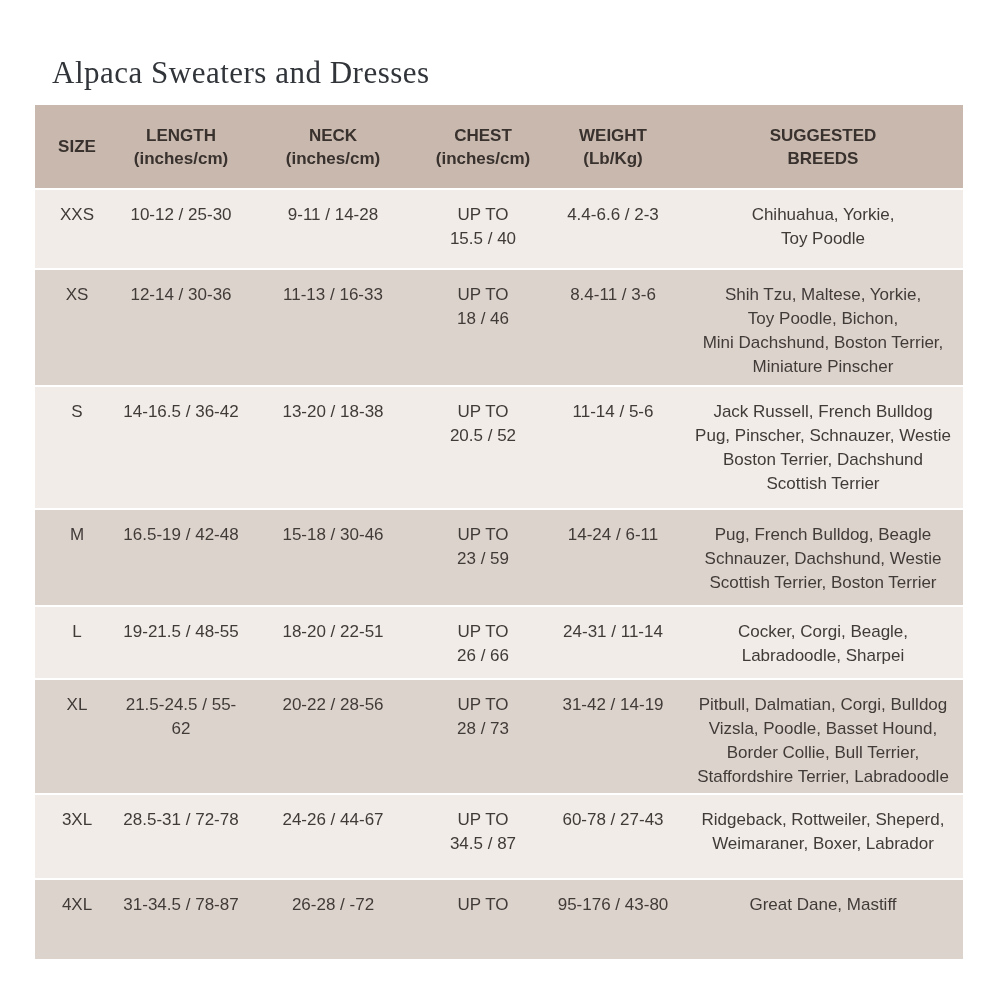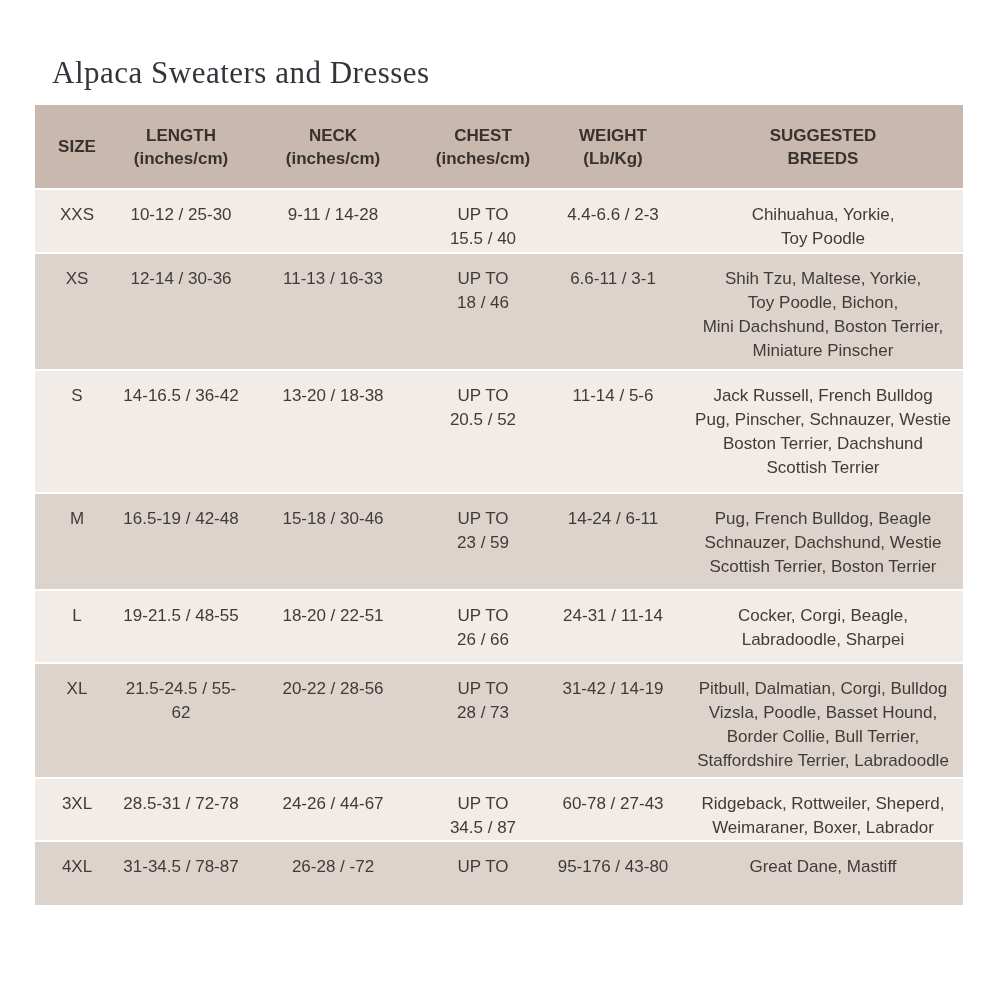--- a/index.html
+++ b/index.html
@@ -60,27 +60,27 @@
     font-size: 17px;
     line-height: 24px;
     color: #413b38;
     white-space: pre-line;
     padding: 13px 4px 0 4px;
     border-top: 2px solid #ffffff;
   }
   tbody tr:nth-child(odd)  td { background: #f1ece8; }
   tbody tr:nth-child(even) td { background: #ddd3cd; }
 
-  tr.h80  { height: 64px; }
+  tr.h80  { height: 80px; }
   tr.h117 { height: 117px; border-radius: 31px; }
   tr.h123 { height: 123px; }
   tr.h97  { height: 97px; }
   tr.h73  { height: 73px; }
   tr.h115 { height: 115px; padding-left: 20px; }
-  tr.h85  { height: 63px; }
+  tr.h85  { height: 85px; }
 </style>
 </head>
 <body>
 
 <div class="page">
   <h1 class="page-title">Alpaca Sweaters and Dresses</h1>
 
   <table class="size-table">
     <colgroup>
       <col class="c-size">
@@ -115,21 +115,21 @@
         <td>4.4-6.6 / 2-3</td>
         <td>Chihuahua, Yorkie,
 Toy Poodle</td>
       </tr>
       <tr class="h117">
         <td>XS</td>
         <td>12-14 / 30-36</td>
         <td>11-13 / 16-33</td>
         <td>UP TO
 18 / 46</td>
-        <td>6.6-11 / 3-1</td>
+        <td>8.4-11 / 3-6</td>
         <td>Shih Tzu, Maltese, Yorkie,
 Toy Poodle, Bichon,
 Mini Dachshund, Boston Terrier,
 Miniature Pinscher</td>
       </tr>
       <tr class="h123">
         <td>S</td>
         <td>14-16.5 / 36-42</td>
         <td>13-20 / 18-38</td>
         <td>UP TO

